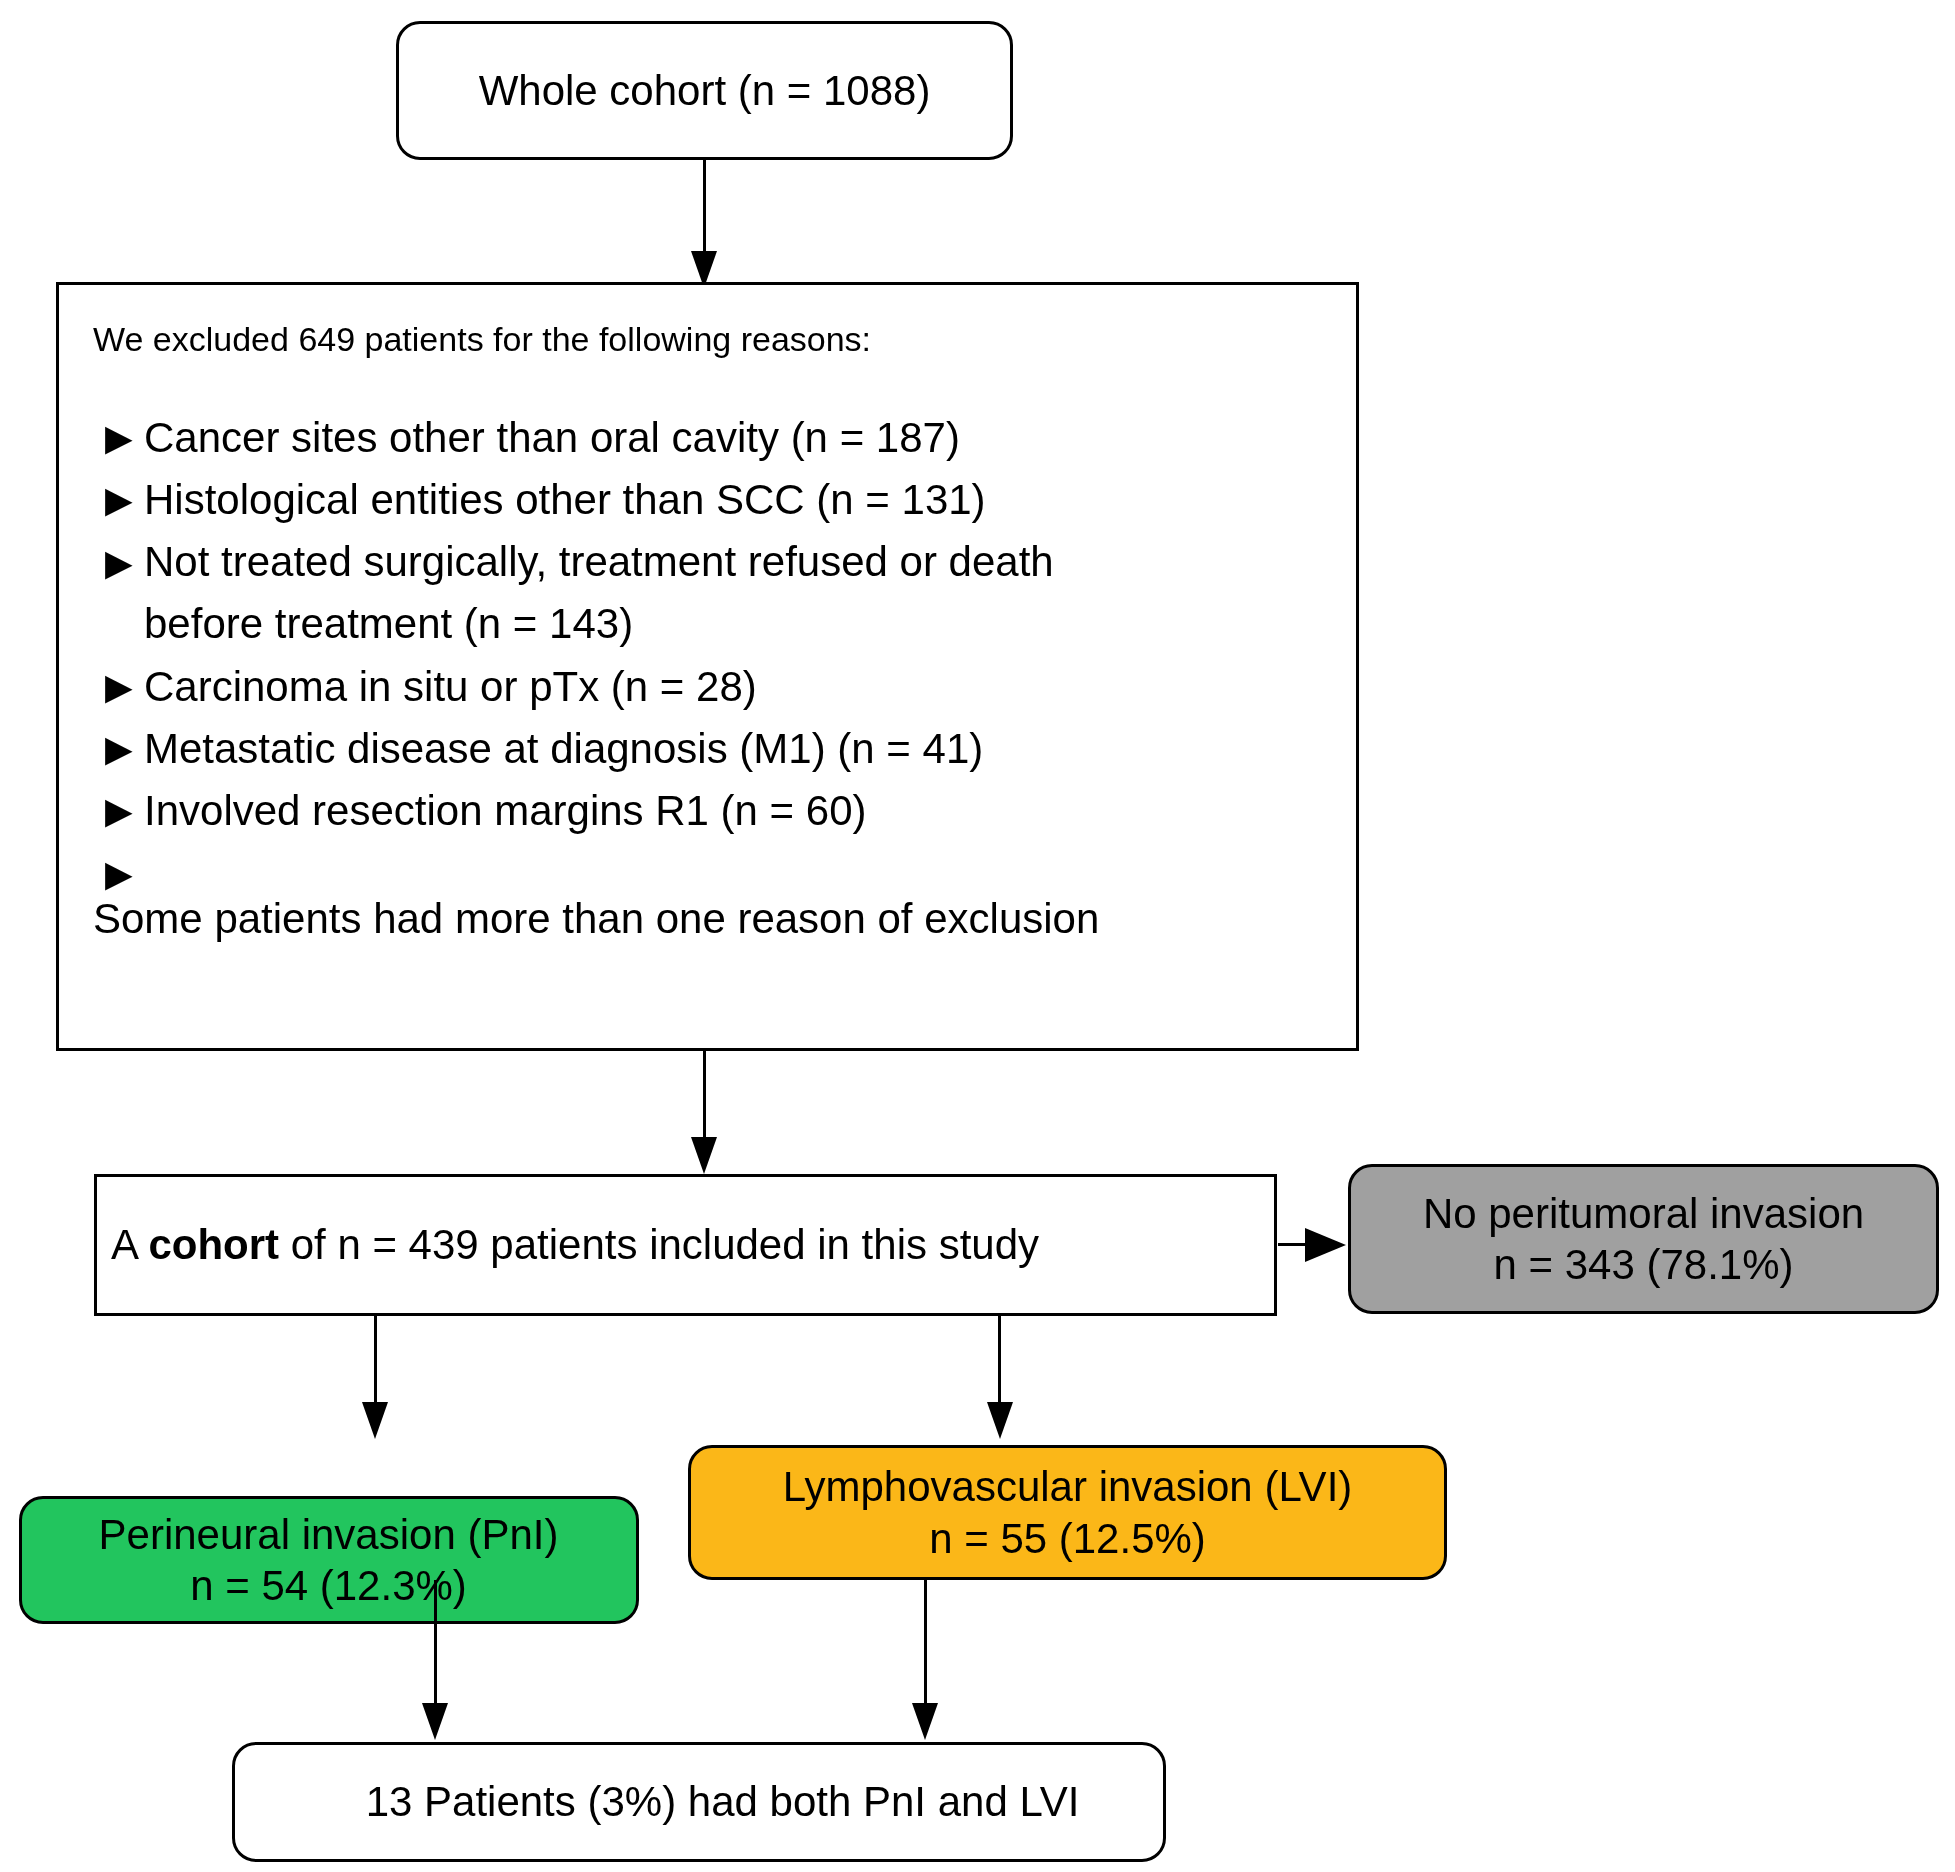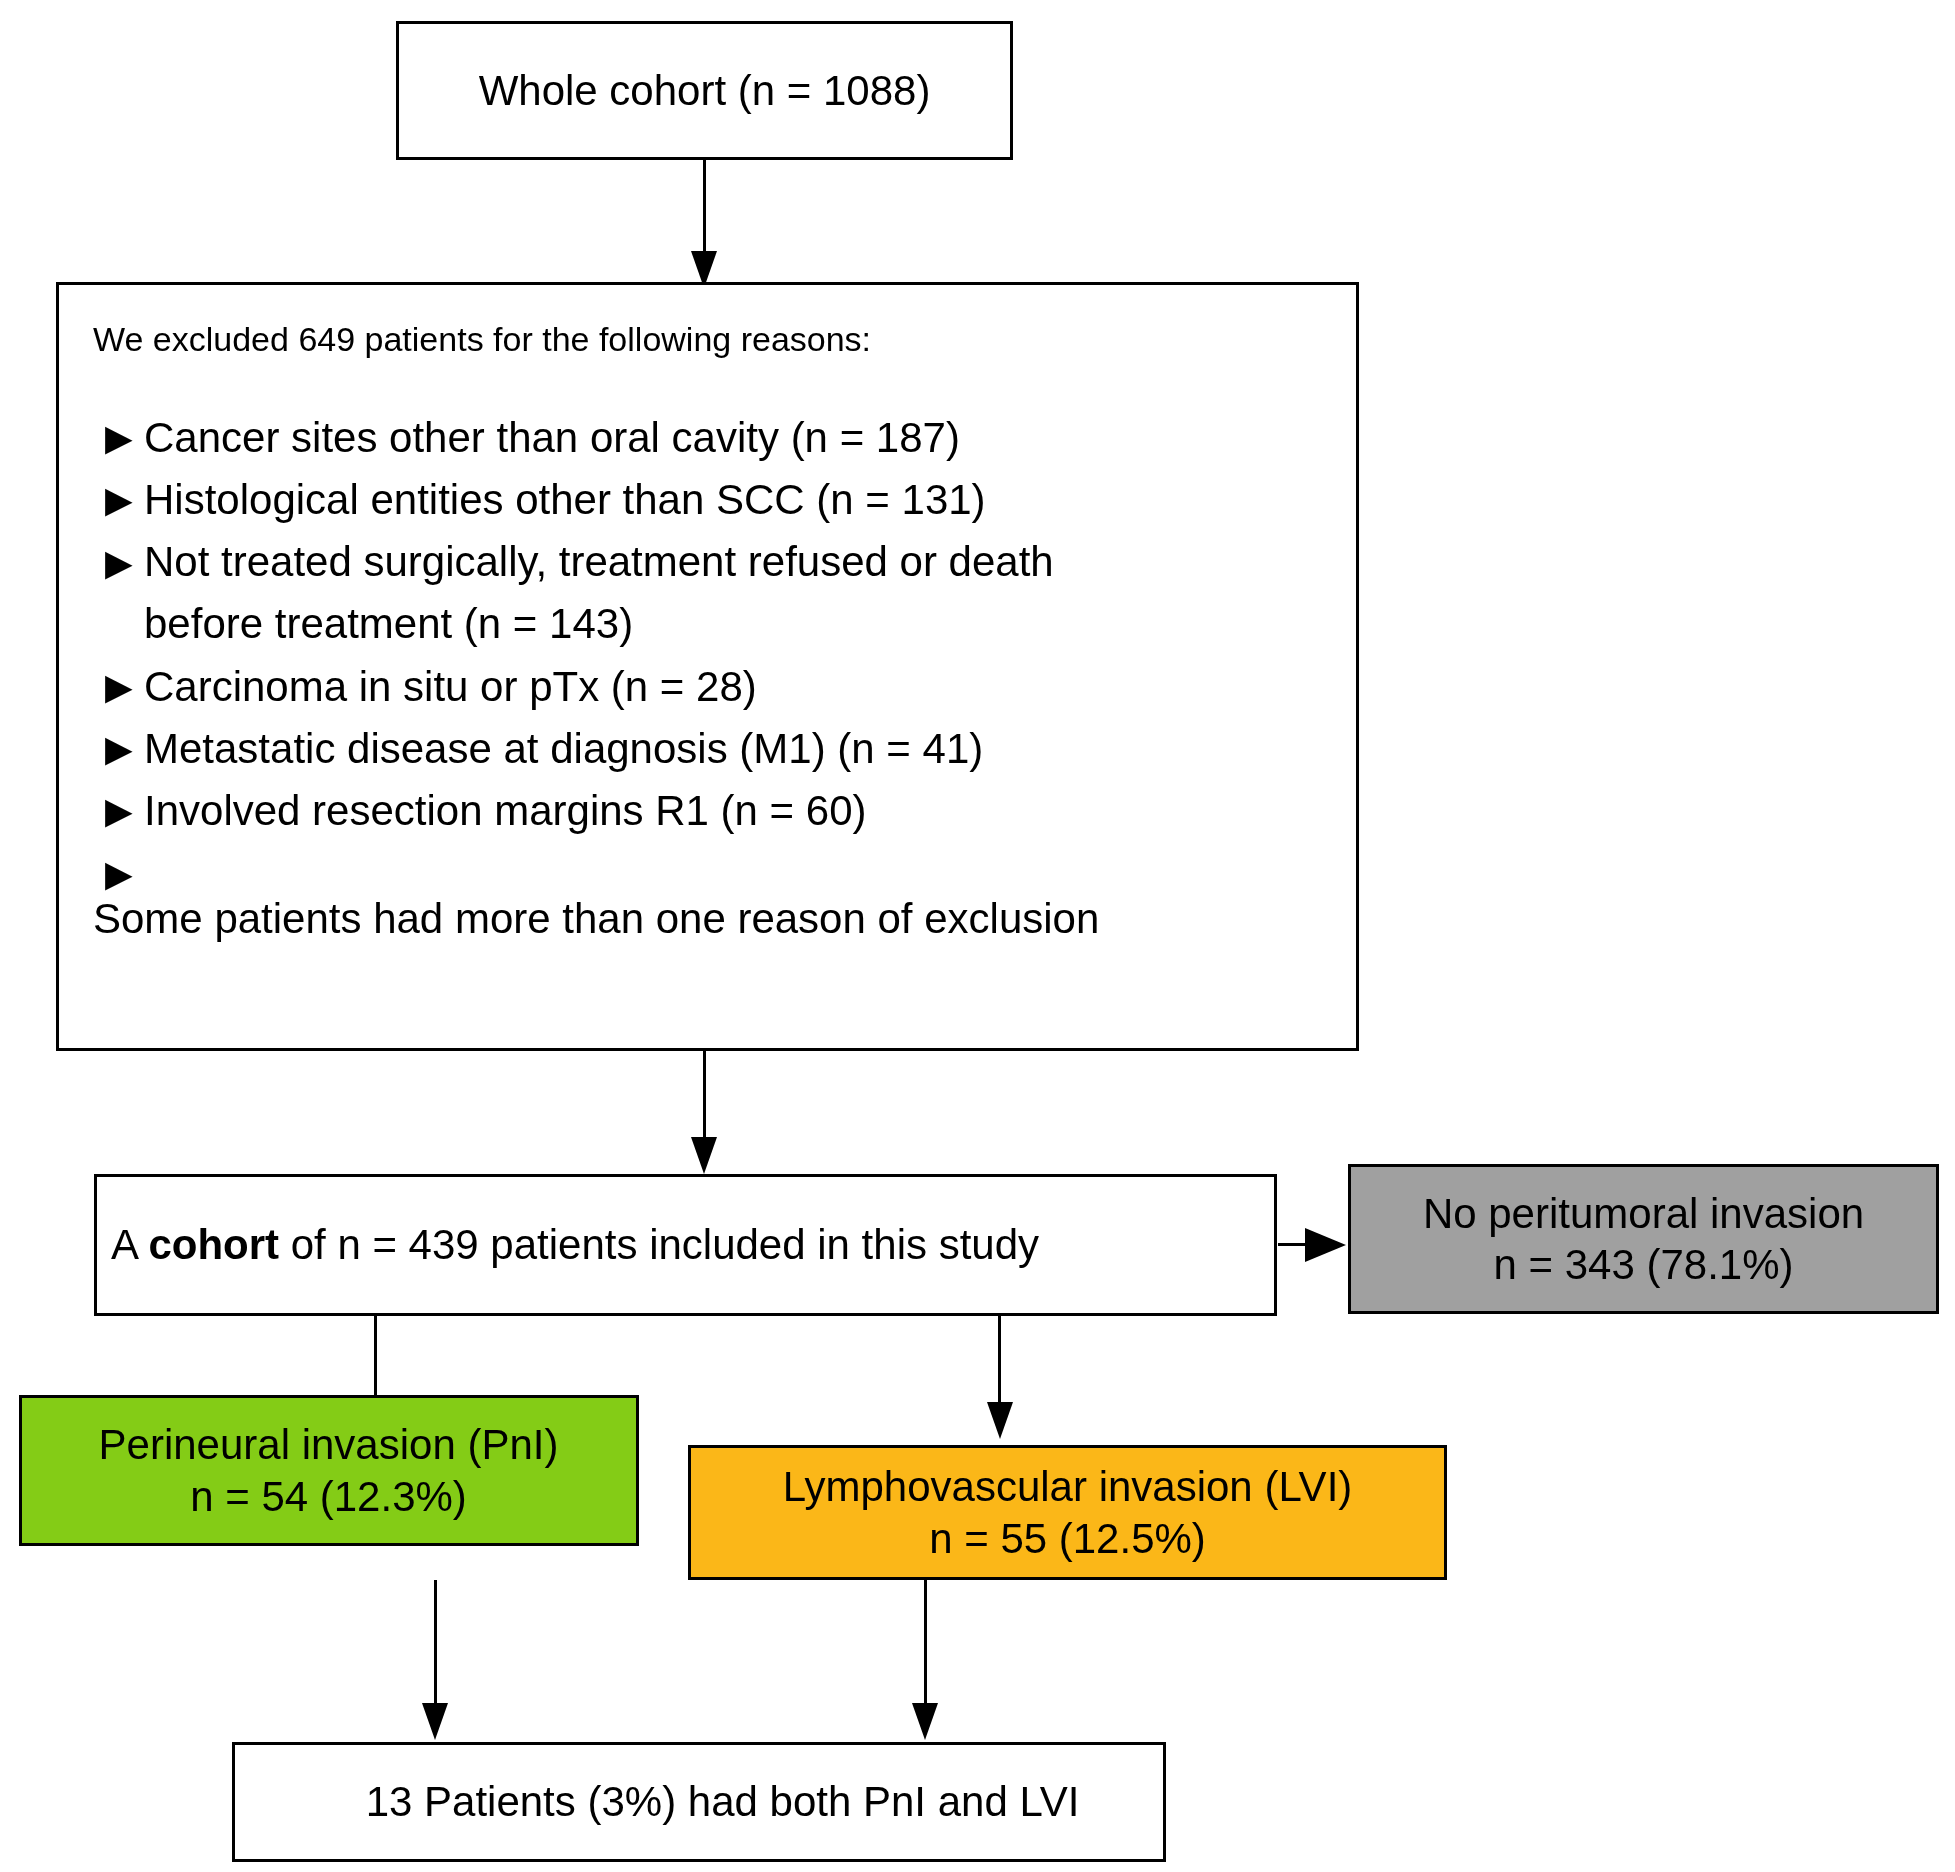--- a/index.html
+++ b/index.html
@@ -22,21 +22,21 @@
   
   .box {
     position: absolute;
     box-sizing: border-box;
     border: 3.3px solid #000000;
     background: #ffffff;
     display: flex;
     flex-direction: column;
     justify-content: center;
   }
-  .box.center { align-items: center; text-align: center; }
+  .box.center { align-items: center; text-align: center; border-radius: 24px; }
 
   .box-line {
     font-size: 42px;
     line-height: 1.22;
     white-space: nowrap;
   }
 
   
   #box-whole-cohort {
     left: 396px; top: 21px; width: 617px; height: 139px;
@@ -84,22 +84,22 @@
   }
   #box-cohort .cohort-line { font-size: 42px; white-space: nowrap; }
   #box-cohort .cohort-line b { font-weight: bold; }
 
   #box-no-invasion {
     left: 1348px; top: 1164px; width: 591px; height: 150px;
     background: #a0a0a0;
   }
 
   #box-pni {
-    left: 18.5px; top: 1395px; width: 620px; height: 151px;
-    background: #84cc16;
+    left: 18.5px; top: 1496px; width: 620px; height: 128px;
+    background: #22c55e;
   }
 
   #box-lvi {
     left: 688px; top: 1445px; width: 759px; height: 135px;
     background: #fbb718;
   }
 
   #box-both {
     left: 232px; top: 1742px; width: 934px; height: 120px; padding-left: 47px;
   }

